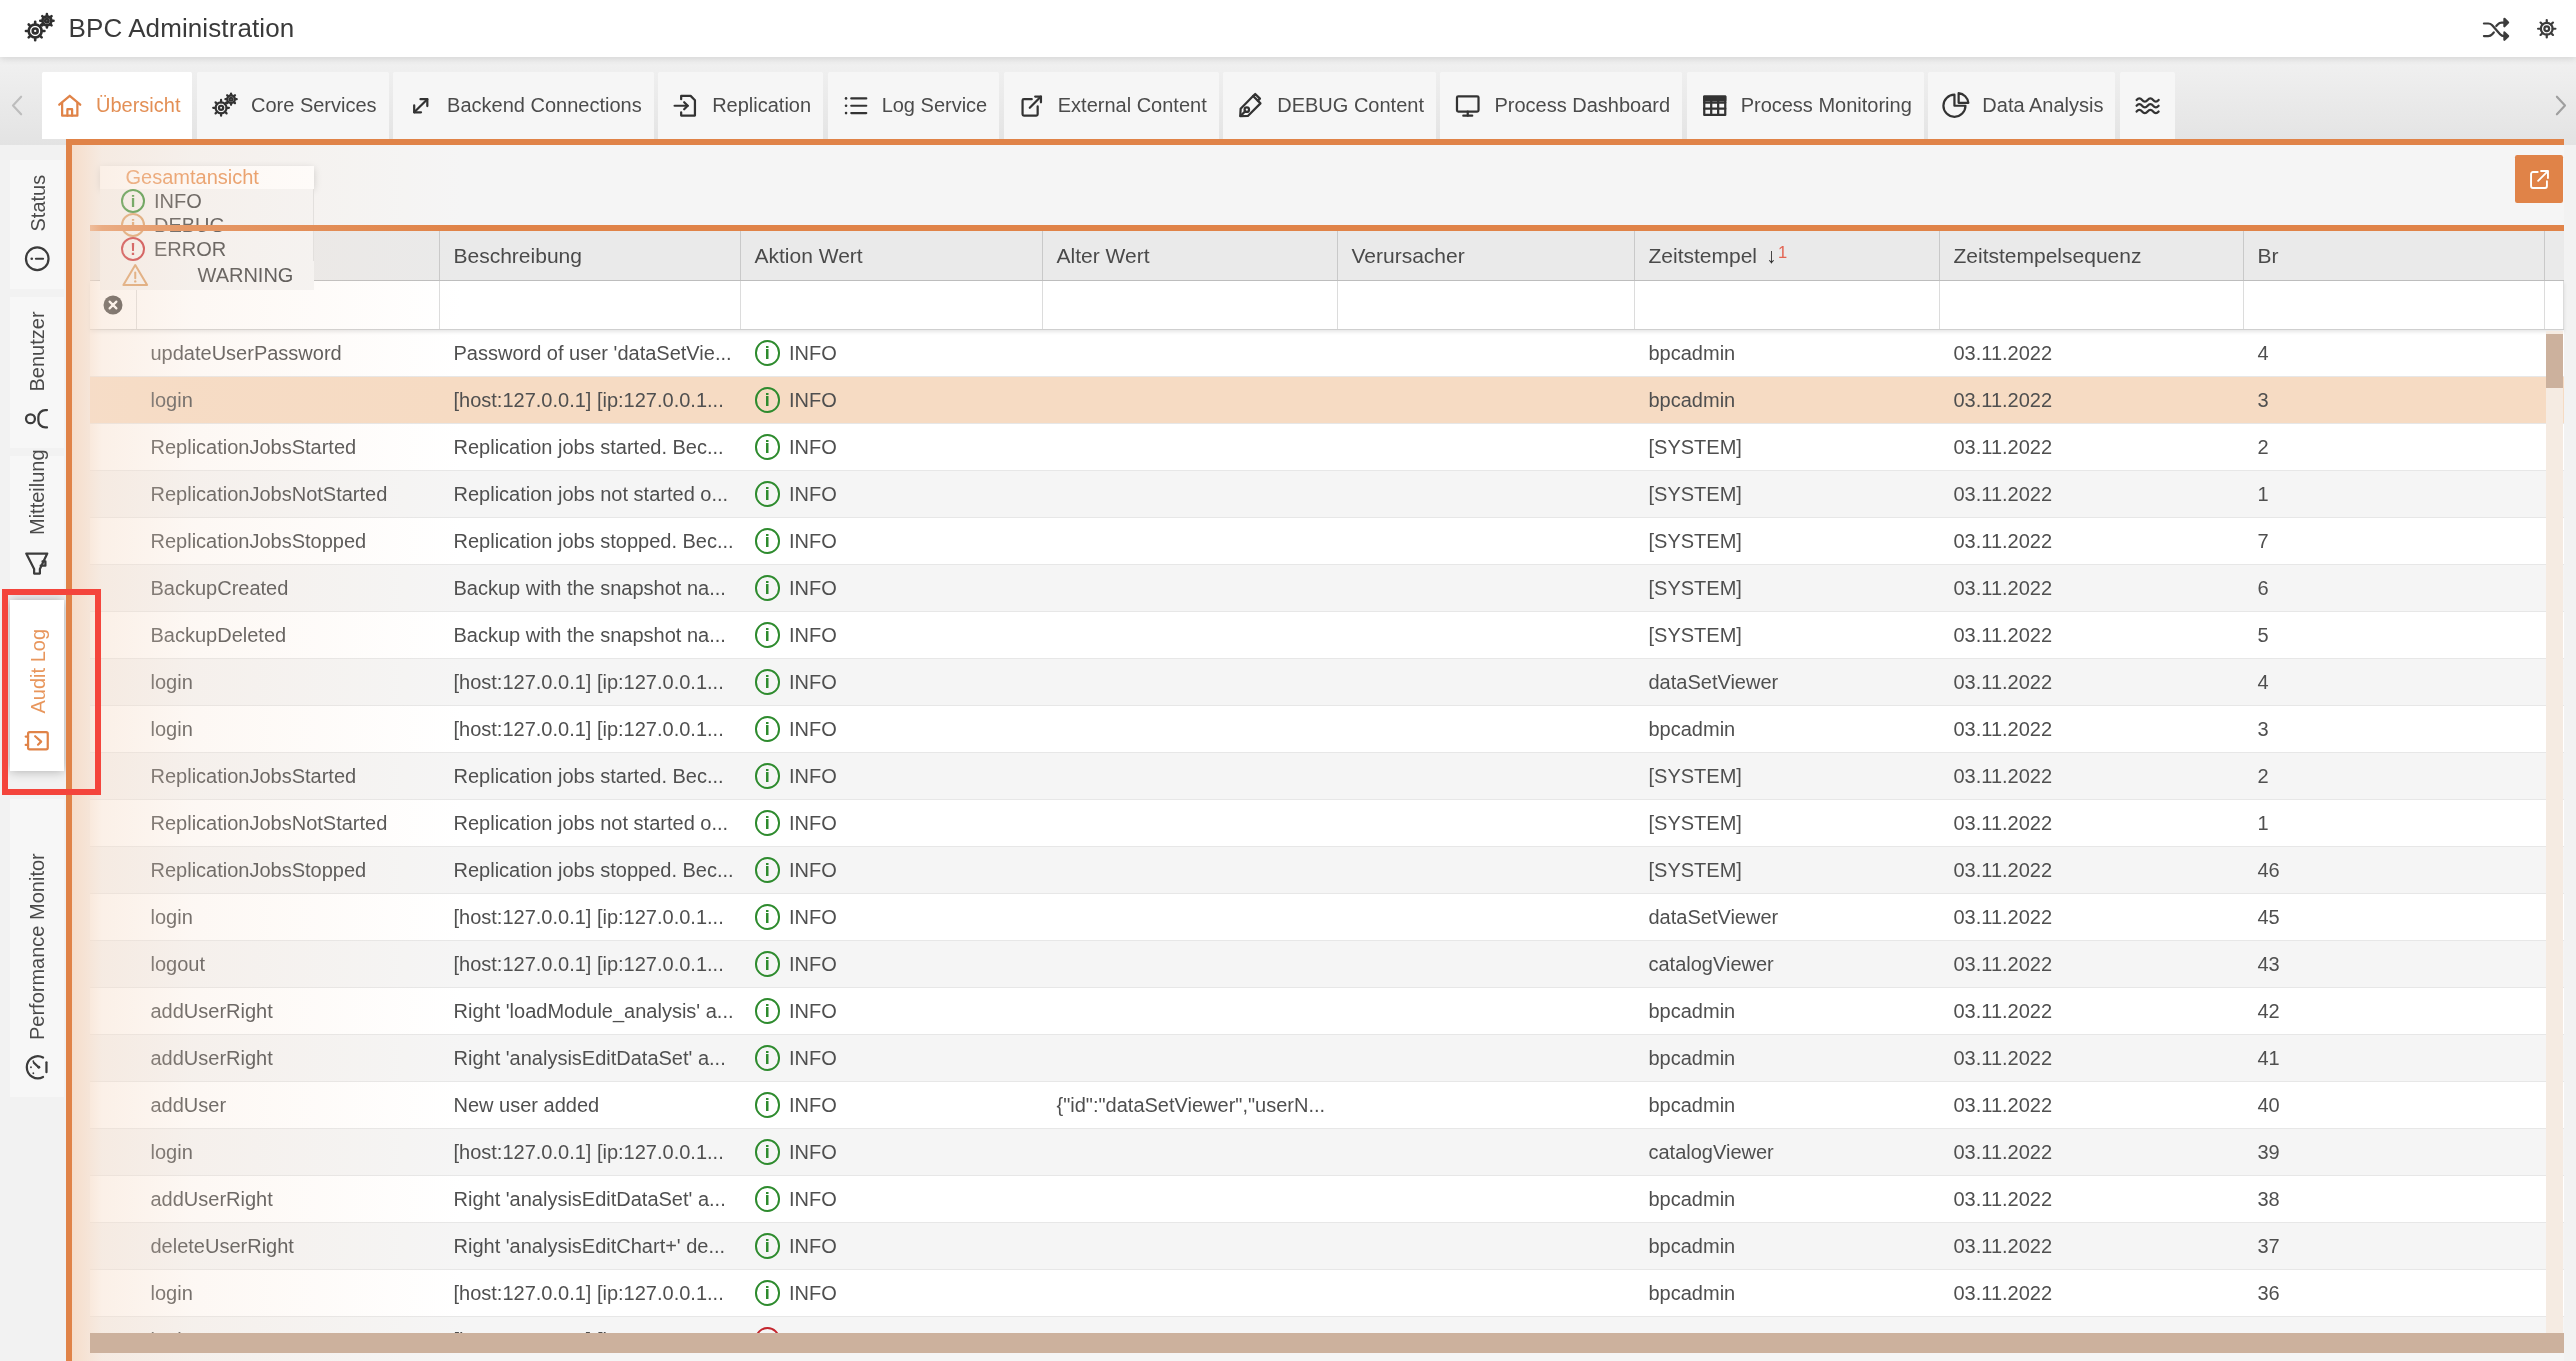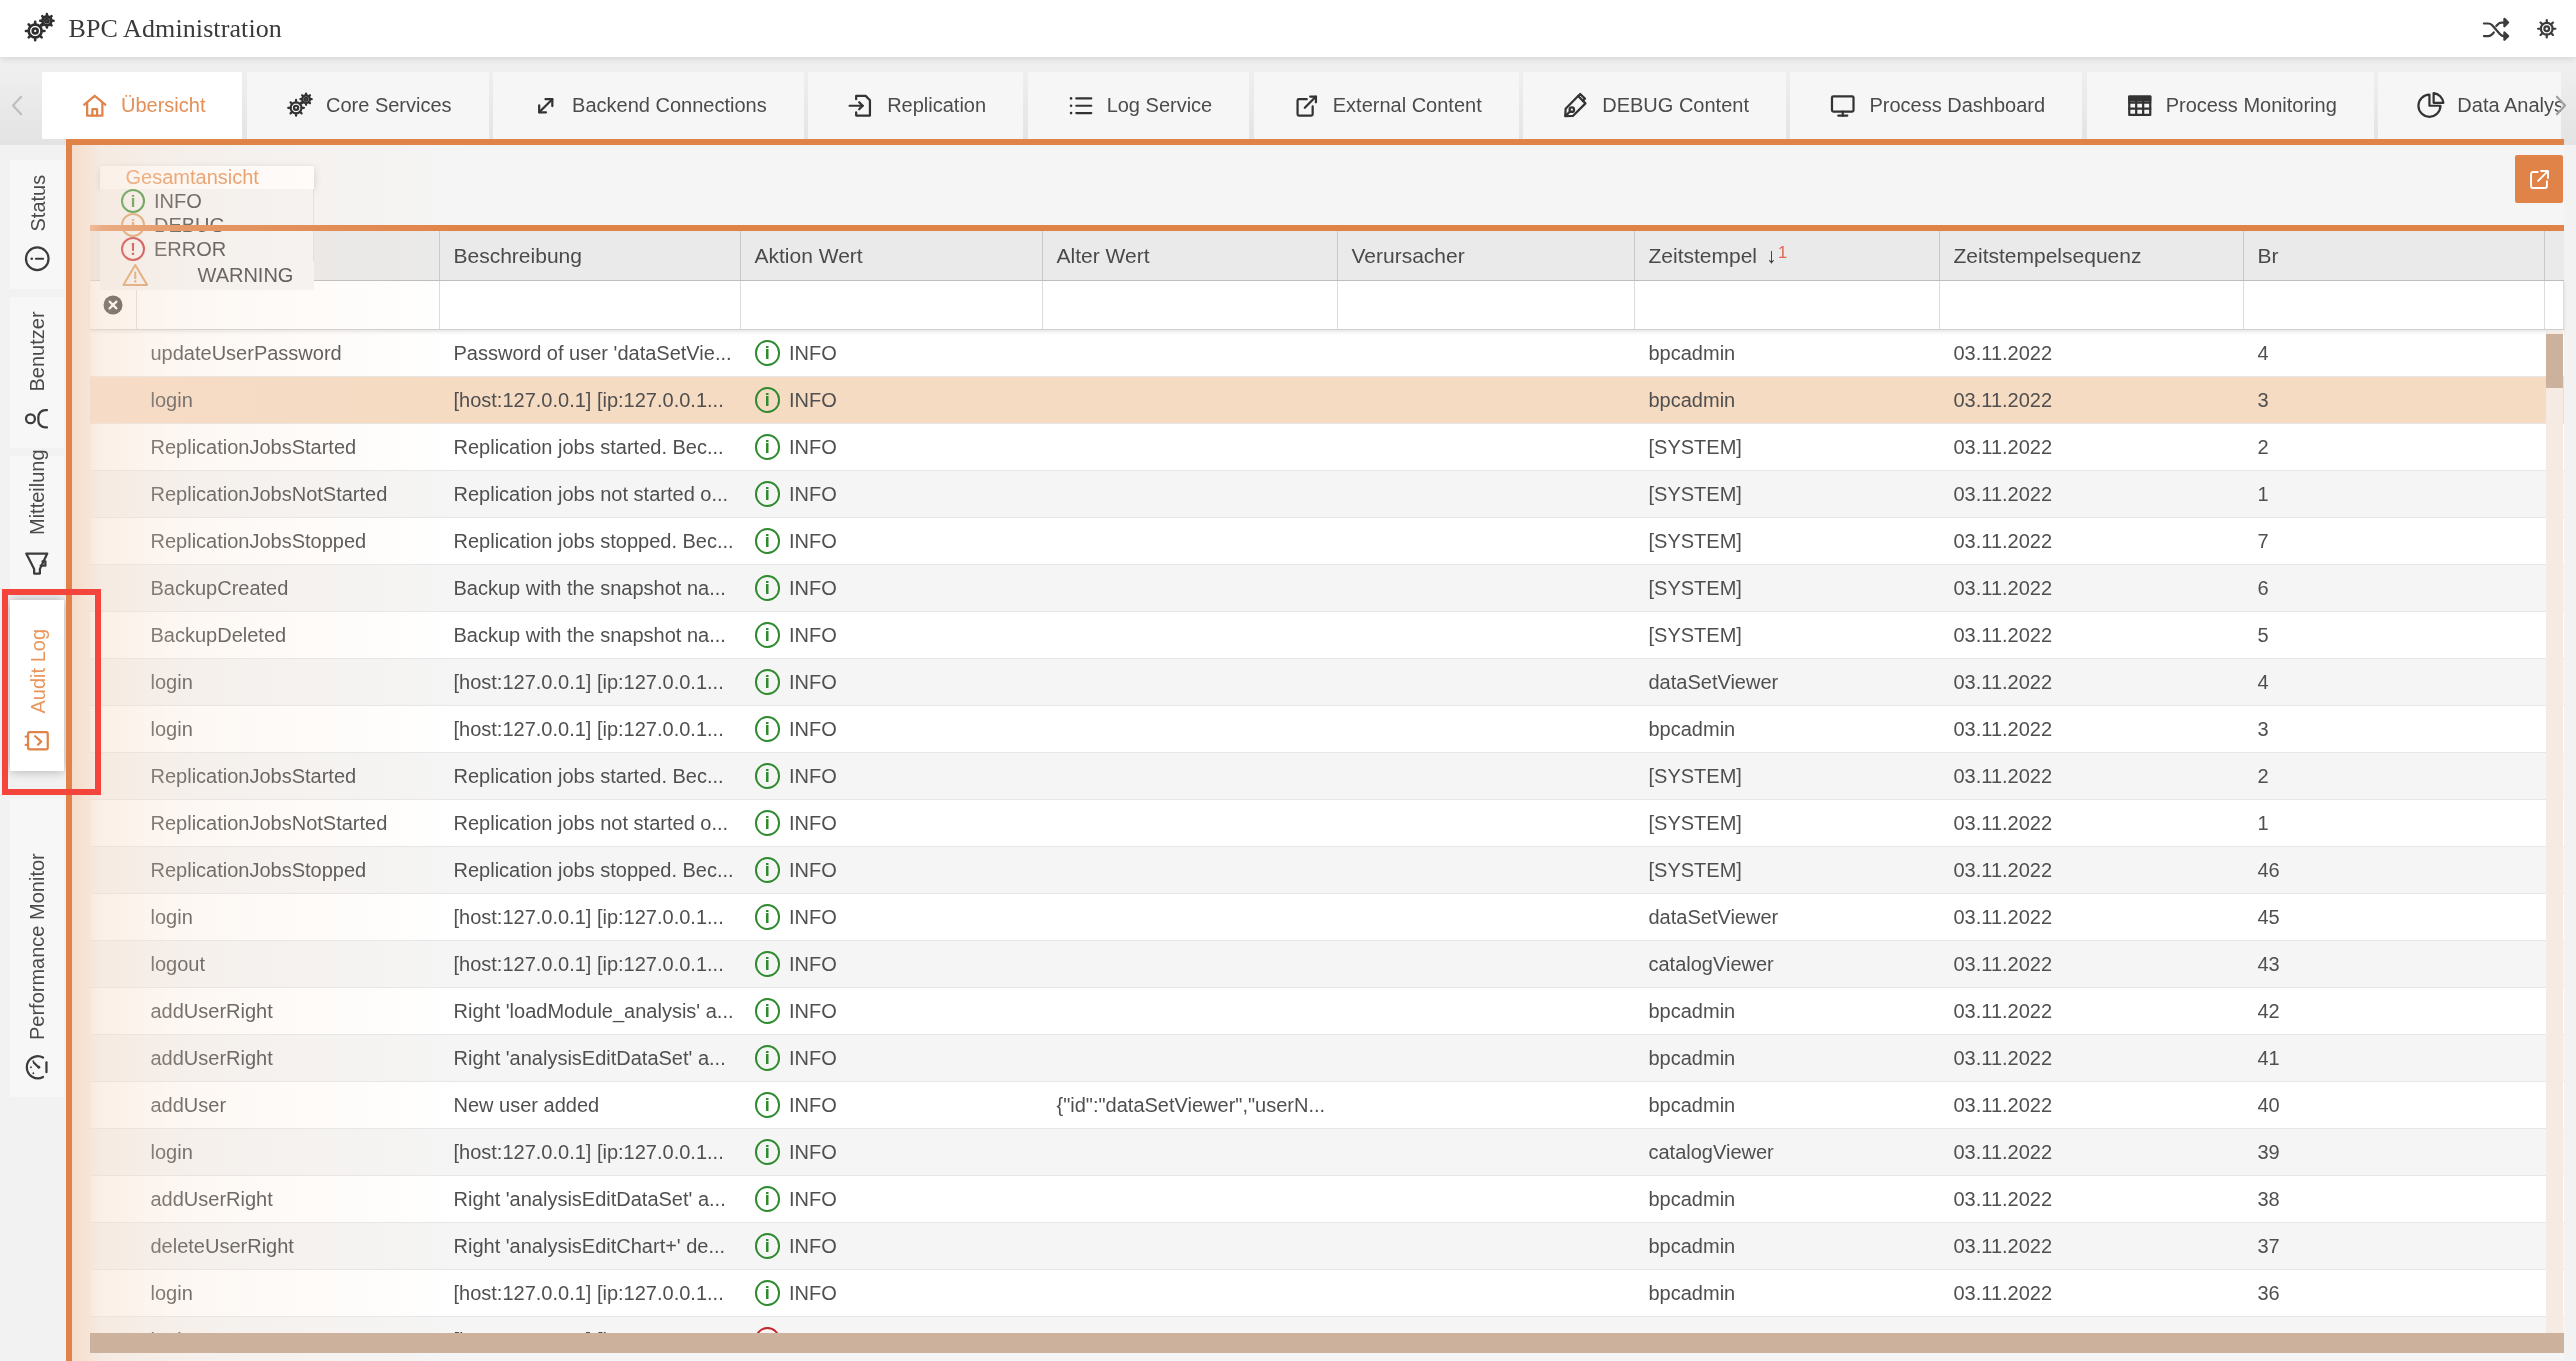--- a/index.html
+++ b/index.html
@@ -9,35 +9,35 @@
     font-family:"Liberation Sans", sans-serif;
     color:#4a4a4a;
     -webkit-font-smoothing:antialiased;
   }
   .icon{display:inline-flex;align-items:center;justify-content:center;flex:none;}
   .icon svg{display:block;}
 
   
   .titlebar{
     position:absolute;left:0;top:0;width:100%;height:57px;background:#ffffff;
-    box-shadow:0 2.2px 7.5px rgba(0,0,0,.14);z-index:20;display:flex;align-items:center;font-family:Liberation Serif, serif;
+    box-shadow:0 2.2px 7.5px rgba(0,0,0,.14);z-index:20;display:flex;align-items:center;
   }
   .titlebar .app-icon{width:37px;height:37px;margin-left:21px;color:#2f2f2f;}
   .titlebar h1{font-size:26px;font-weight:400;color:#3a3a3a;margin:0 0 0 10.5px;letter-spacing:0.1px;}
   .titlebar-actions{position:absolute;right:13.5px;top:0;height:100%;display:flex;align-items:center;gap:19.5px;}
   .titlebar-actions .icon{width:31.5px;height:31.5px;color:#3c3c3c;cursor:pointer;}
 
   
   .tabstrip{
     position:absolute;left:0;top:57px;width:100%;height:88px;
     background:linear-gradient(#f1f1f1,#e3e3e3);z-index:10;
   }
   #main-tabs{position:absolute;left:42px;top:15px;right:15px;height:67px;display:flex;gap:4.5px;overflow:hidden;}
   .tab{
-    display:flex;align-items:center;gap:10.5px;padding:0 37px;background:#f6f6f6;
+    display:flex;align-items:center;gap:10.5px;padding:0 12px;background:#f6f6f6;
     font-size:20px;color:#4b4b4b;white-space:nowrap;cursor:pointer;border-radius:1.5px 1.5px 0 0;flex:none;
   }
   .tab .icon{width:31.5px;height:31.5px;color:#333;}
   .tab.active{background:#ffffff;color:#e38f55;}
   .tab.active .icon{color:#e08348;}
   .tab-underline{position:absolute;left:66px;right:12px;top:82px;height:6px;background:#e08348;}
   .nav-chevron{position:absolute;top:30px;width:30px;height:37px;color:#9f9f9f;cursor:pointer;z-index:11;}
   .nav-chevron.left{left:3px;color:#bdbdbd;}
   .nav-chevron.right{right:1.5px;}
 

